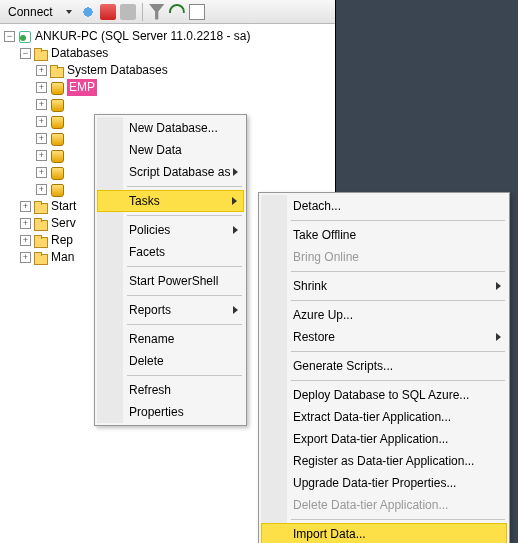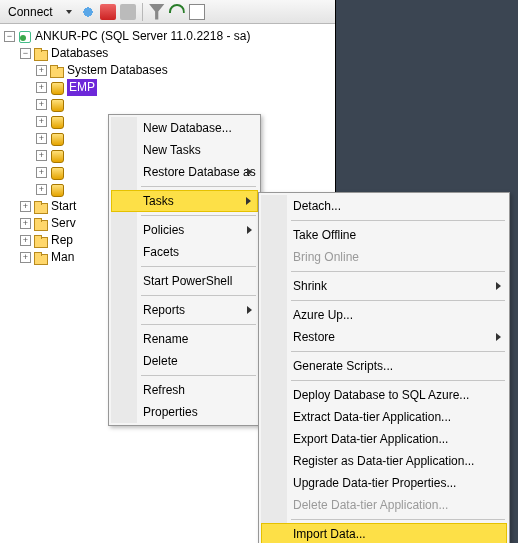--- a/index.html
+++ b/index.html
@@ -16,30 +16,30 @@
   .row { display: flex; align-items: center; height: 17px; white-space: nowrap; }
   .tw { width: 11px; height: 11px; border: 1px solid #8e8e8e; display: inline-flex; align-items: center; justify-content: center; margin-right: 2px; font-size: 9px; line-height: 1; color: #595959; background: #fff; }
   .indent { display: inline-block; }
   .i1 { width: 16px; } .i2 { width: 32px; }
   .dbicon, .foldicon, .srvicon { width: 16px; height: 16px; display: inline-block; margin-right: 2px; position: relative; }
   .srvicon::before { content:""; position:absolute; inset:2px; background:#fff; border:1px solid #4b8; border-radius:2px; }
   .srvicon::after { content:""; position:absolute; left:3px; top:6px; width:6px; height:6px; border-radius:50%; background:#3aa84a; }
   .foldicon::before { content:""; position:absolute; left:1px; top:4px; width:12px; height:9px; background:#ffd76b; border:1px solid #b88a1d; }
   .foldicon::after { content:""; position:absolute; left:1px; top:2px; width:6px; height:3px; background:#ffd76b; border:1px solid #b88a1d; border-bottom:none; }
   .dbicon::before { content:""; position:absolute; left:2px; top:2px; width:11px; height:11px; background:linear-gradient(#ffe07a,#e5a400); border:1px solid #a87700; border-radius:2px 2px 3px 3px; }
-  .sel { background:#6d28d9; color:#fff; padding:0 2px; }
+  .sel { background:#ec4899; color:#fff; padding:0 2px; }
   
   .menu { position:absolute; background:#f5f5f5; border:1px solid #979797; box-shadow:2px 2px 4px rgba(0,0,0,0.25); padding:2px; }
   .menu .strip { position:absolute; left:2px; top:2px; bottom:2px; width:26px; background:#e9e9e9; }
   .mitem { position:relative; height:22px; display:flex; align-items:center; padding-left:32px; padding-right:20px; color:#000; white-space:nowrap; }
   .mitem.hover { background:#fde047; border:1px solid #e5c100; padding-left:31px; padding-right:19px; height:22px; }
   .mitem .arrow { position:absolute; right:6px; width:0; height:0; border-top:4px solid transparent; border-bottom:4px solid transparent; border-left:5px solid #333; }
   .mitem.disabled { color:#9a9a9a; }
   .msep { height:1px; background:#c5c5c5; margin:3px 2px 3px 30px; }
-  .menu1 { left:108px; top:114px; width:153px; }
+  .menu1 { left:94px; top:114px; width:153px; }
   .menu2 { left:258px; top:192px; width:252px; }
   
   .ico-connect{background:radial-gradient(circle at 50% 50%,#5aa7e8 40%,transparent 41%);} 
   .ico-red{background:linear-gradient(#e66,#c22);border-radius:2px;}
   .ico-gray{background:#bbb;border-radius:2px;}
   .ico-funnel{clip-path:polygon(0 0,100% 0,60% 50%,60% 100%,40% 100%,40% 50%);background:#888;}
   .ico-refresh{border:2px solid #2a7d2a;border-radius:50%;clip-path:polygon(0 0,100% 0,100% 60%,0 60%);} 
   .ico-sheet{background:#fff;border:1px solid #888;}
 </style>
 </head>
@@ -142,24 +142,24 @@
   </div>
   <div class="rightfill"></div>
 </div>
 
 <div class="menu menu1">
   <div class="strip"></div>
   <div class="mitem">
       <span>New Database...</span>
     </div>
   <div class="mitem">
-      <span>New Tasks</span>
-    </div>
-  <div class="mitem">
-      <span>Restore Database as</span>
+      <span>New Data</span>
+    </div>
+  <div class="mitem">
+      <span>Script Database as</span>
       <span class="arrow"></span>
     </div>
   <div class="msep"></div>
   <div class="mitem hover">
       <span>Tasks</span>
       <span class="arrow"></span>
     </div>
   <div class="msep"></div>
   <div class="mitem">
       <span>Policies</span>

